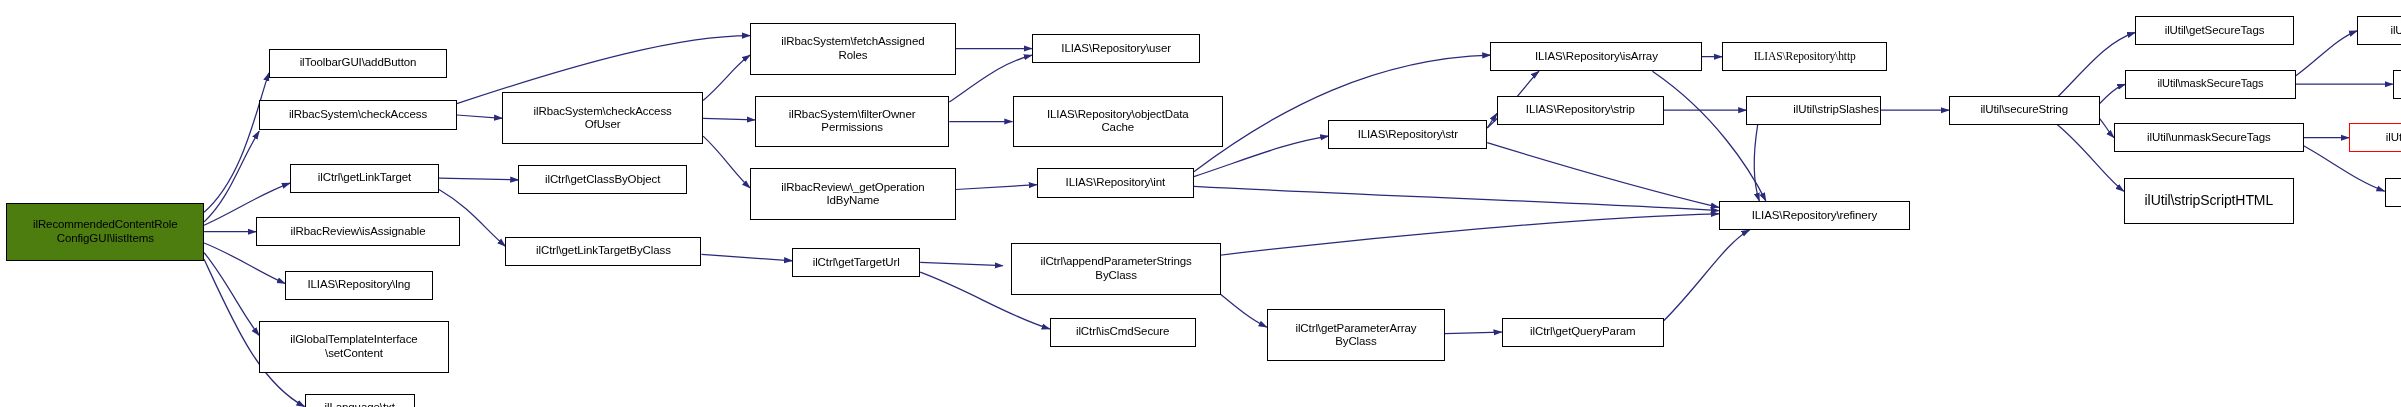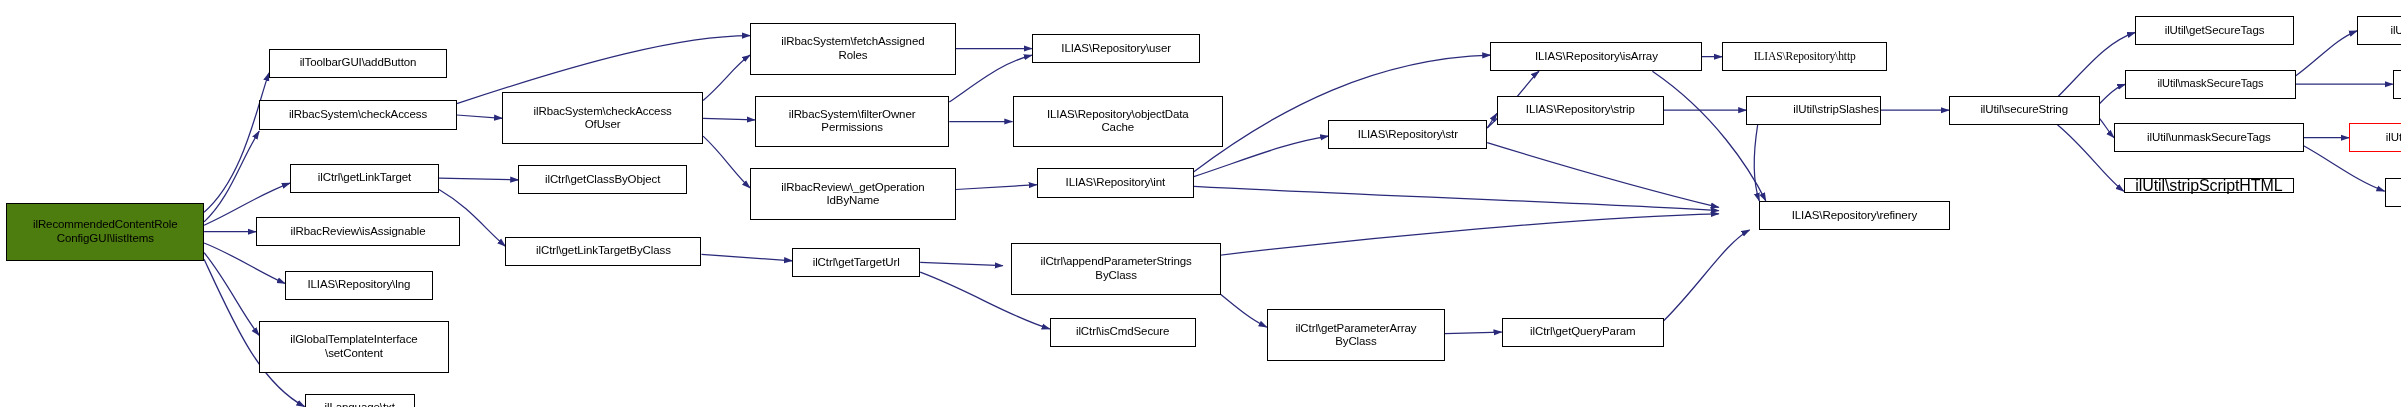--- a/index.html
+++ b/index.html
@@ -99,23 +99,23 @@
 ByClass</div>
     <div class="node" style="left: 1049.76px; top: 317.52px; width: 145.8px; height: 29.16px; font-size: 11.5px;">ilCtrl\isCmdSecure</div>
     <div class="node" style="left: 1328.4px; top: 119.88px; width: 158.76px; height: 29.16px; font-size: 11.5px;">ILIAS\Repository\str</div>
     <div class="node" style="left: 1266.84px; top: 309.42px; width: 178.2px; height: 51.84px; font-size: 11.5px;">ilCtrl\getParameterArray
 ByClass</div>
     <div class="node" style="left: 1490.4px; top: 42.12px; width: 212px; height: 29.16px; font-size: 11.5px;">ILIAS\Repository\isArray</div>
     <div class="node" style="left: 1496.88px; top: 95.58px; width: 166.86px; height: 29.16px; font-size: 11.5px;">ILIAS\Repository\strip</div>
     <div class="node" style="left: 1501.74px; top: 317.52px; width: 162px; height: 29.16px; font-size: 11.5px;">ilCtrl\getQueryParam</div>
     <div class="node" style="left: 1722.06px; top: 42.12px; width: 165.24px; height: 29.16px; font-size: 11.5px; font-family: Liberation Serif, serif;">ILIAS\Repository\http</div>
     <div class="node" style="left: 1746.36px; top: 95.58px; width: 134.46px; height: 29.16px; font-size: 11.5px; padding-left: 48px;">ilUtil\stripSlashes</div>
-    <div class="node" style="left: 1718.82px; top: 200.88px; width: 191.16px; height: 29.16px; font-size: 11.5px; margin-left: 40px;">ILIAS\Repository\refinery</div>
+    <div class="node" style="left: 1718.82px; top: 200.88px; width: 191.16px; height: 29.16px; font-size: 11.5px;">ILIAS\Repository\refinery</div>
     <div class="node" style="left: 1948.86px; top: 95.58px; width: 150.66px; height: 29.16px; font-size: 11.5px;">ilUtil\secureString</div>
     <div class="node" style="left: 2135.16px; top: 16.2px; width: 158.76px; height: 29.16px; font-size: 11.5px;">ilUtil\getSecureTags</div>
     <div class="node" style="left: 2125.44px; top: 69.66px; width: 170.1px; height: 29.16px; font-size: 11px;">ilUtil\maskSecureTags</div>
     <div class="node" style="left: 2114.1px; top: 123.12px; width: 189.54px; height: 29.16px; font-size: 11.5px;">ilUtil\unmaskSecureTags</div>
-    <div class="node" style="left: 2123.82px; top: 178.2px; width: 170.1px; height: 15px; font-size: 16px; text-decoration: underline;">ilUtil\stripScriptHTML</div>
+    <div class="node" style="left: 2123.82px; top: 178.2px; width: 170.1px; height: 46px; font-size: 14px;">ilUtil\stripScriptHTML</div>
     <div class="node" style="left: 2357.1px; top: 16.2px; width: 178.2px; height: 29.16px; font-size: 11.5px;">ilUtil\maskAttributeTag</div>
     <div class="node" style="left: 2392.74px; top: 69.66px; width: 113.4px; height: 29.16px; font-size: 11.5px;">ilUtil\maskTag</div>
     <div class="node highlight" style="left: 2349px; top: 123.12px; width: 197.64px; height: 29.16px; font-size: 11.5px;">ilUtil\unmaskAttributeTag</div>
     <div class="node" style="left: 2384.64px; top: 178.2px; width: 131.22px; height: 29.16px; font-size: 11.5px;">ilUtil\unmaskTag</div>
   </div>
 
 </body></html>

